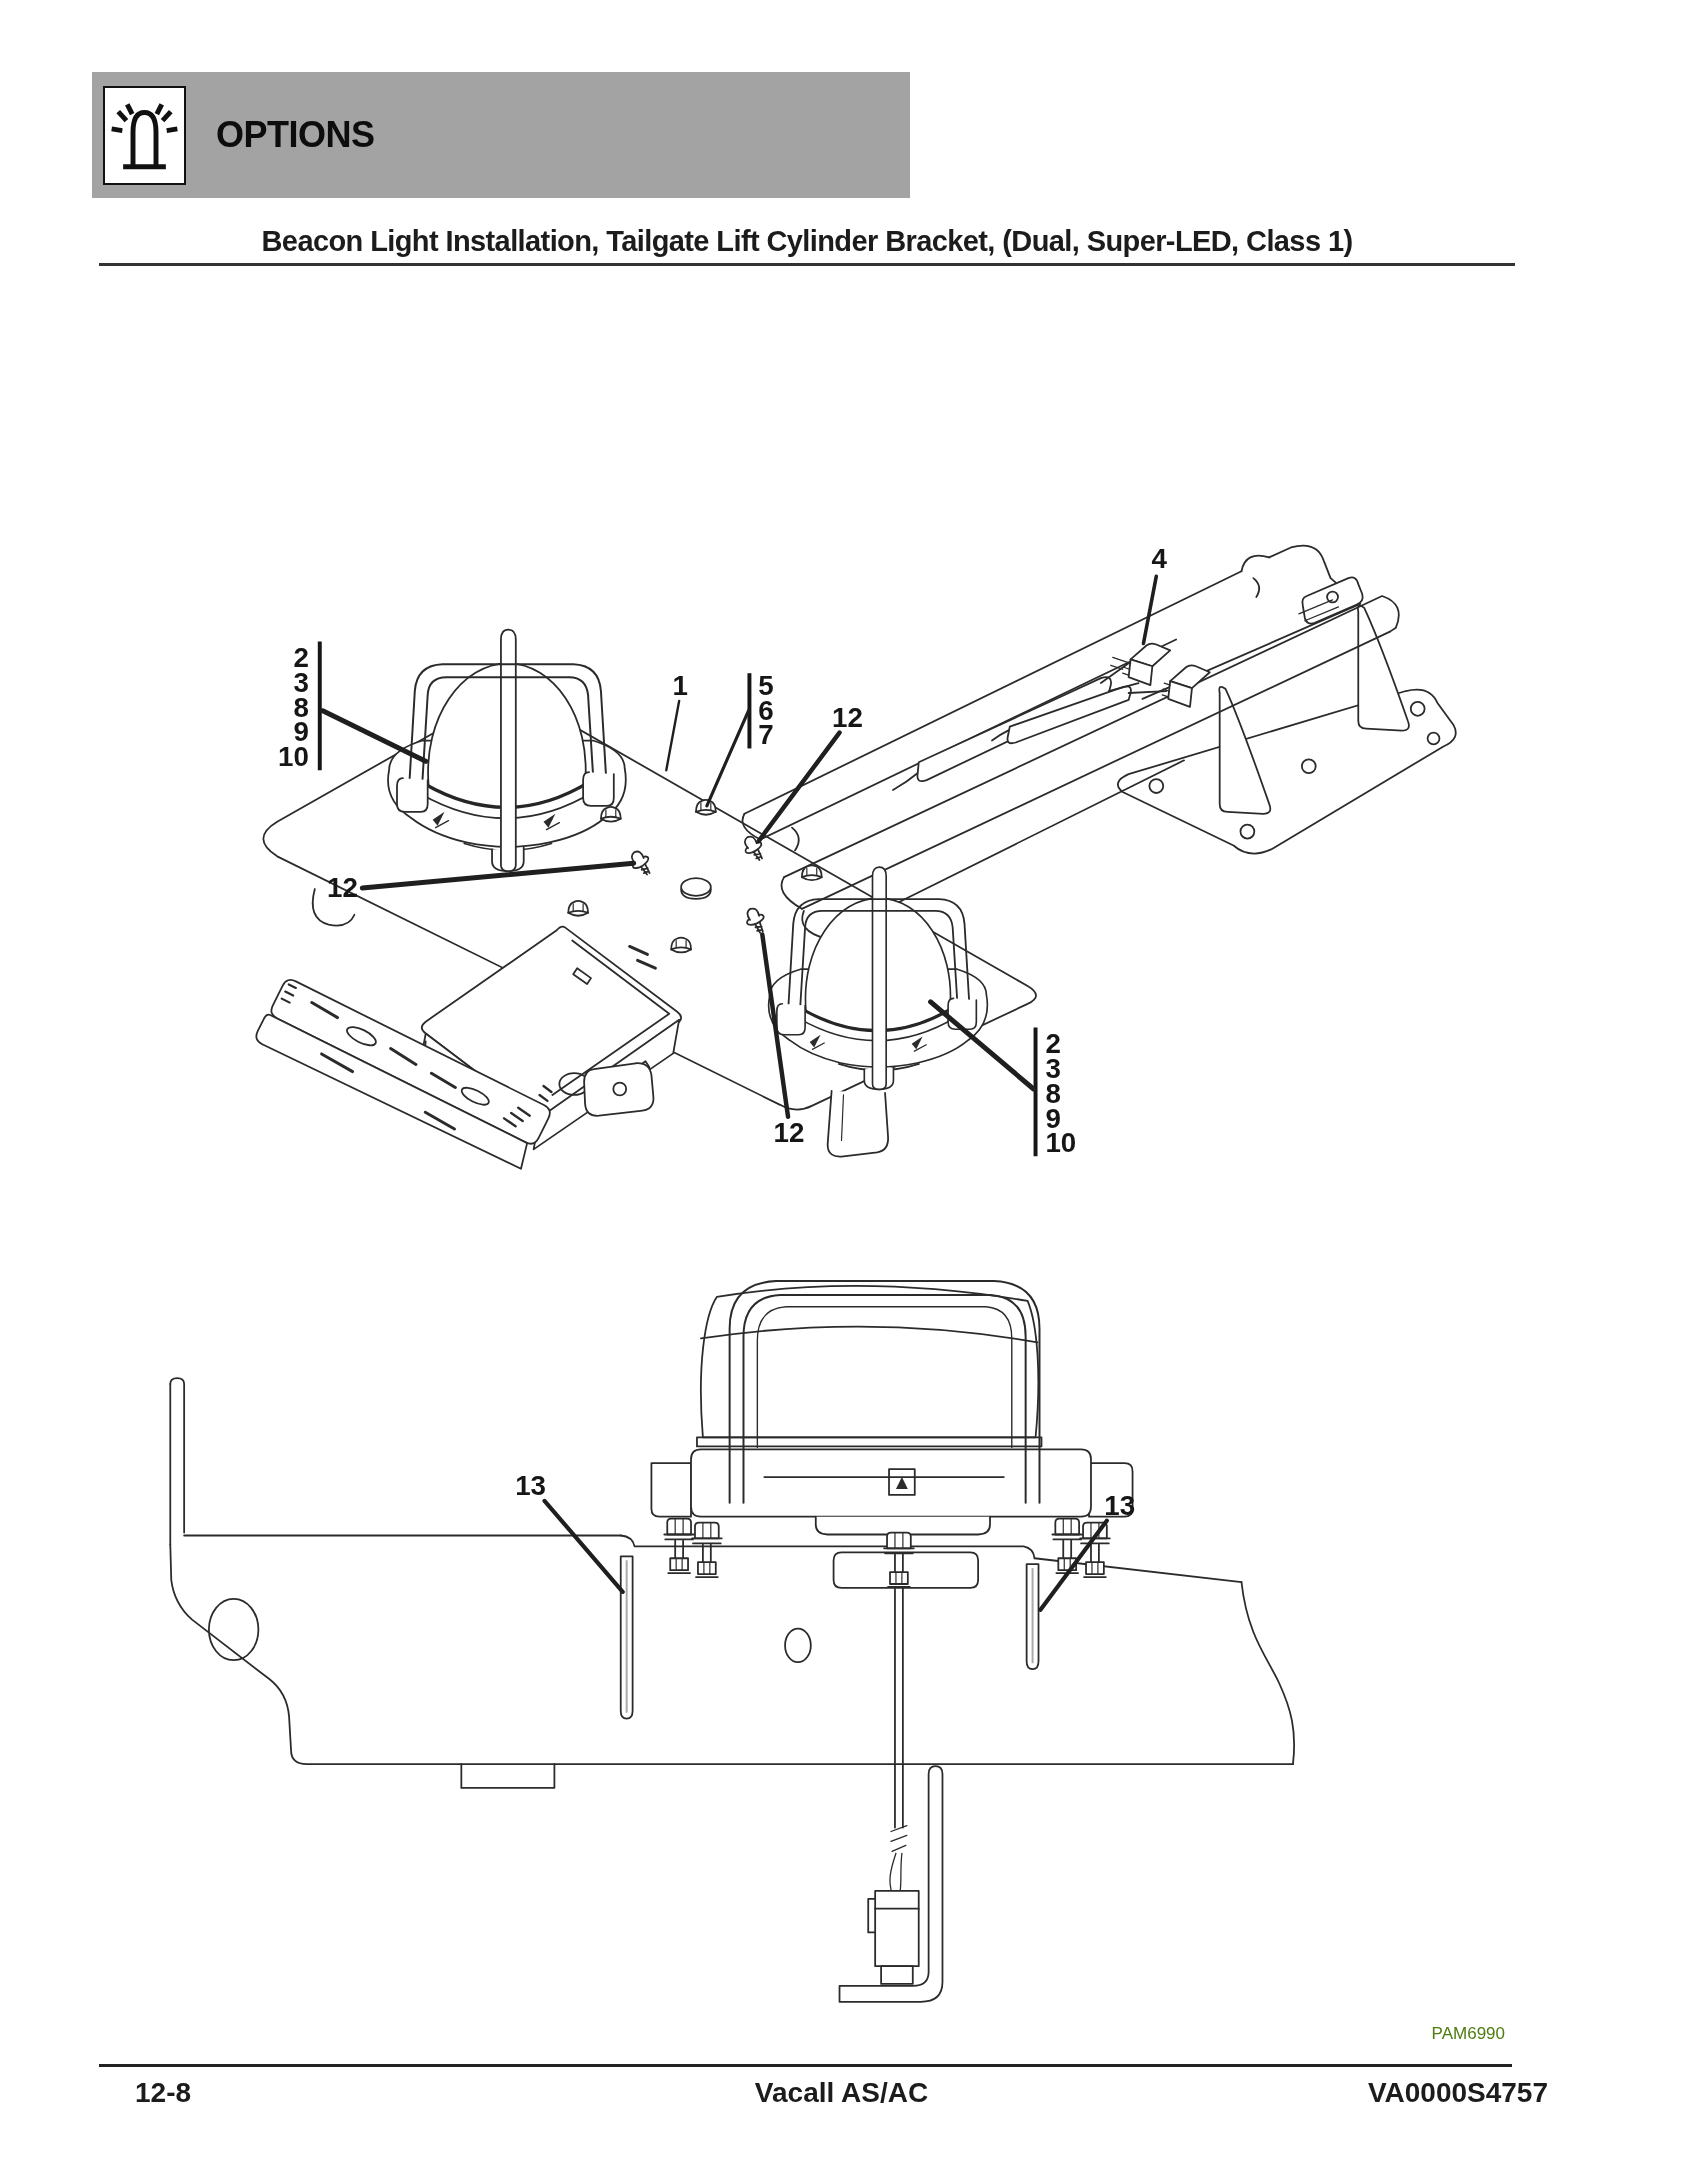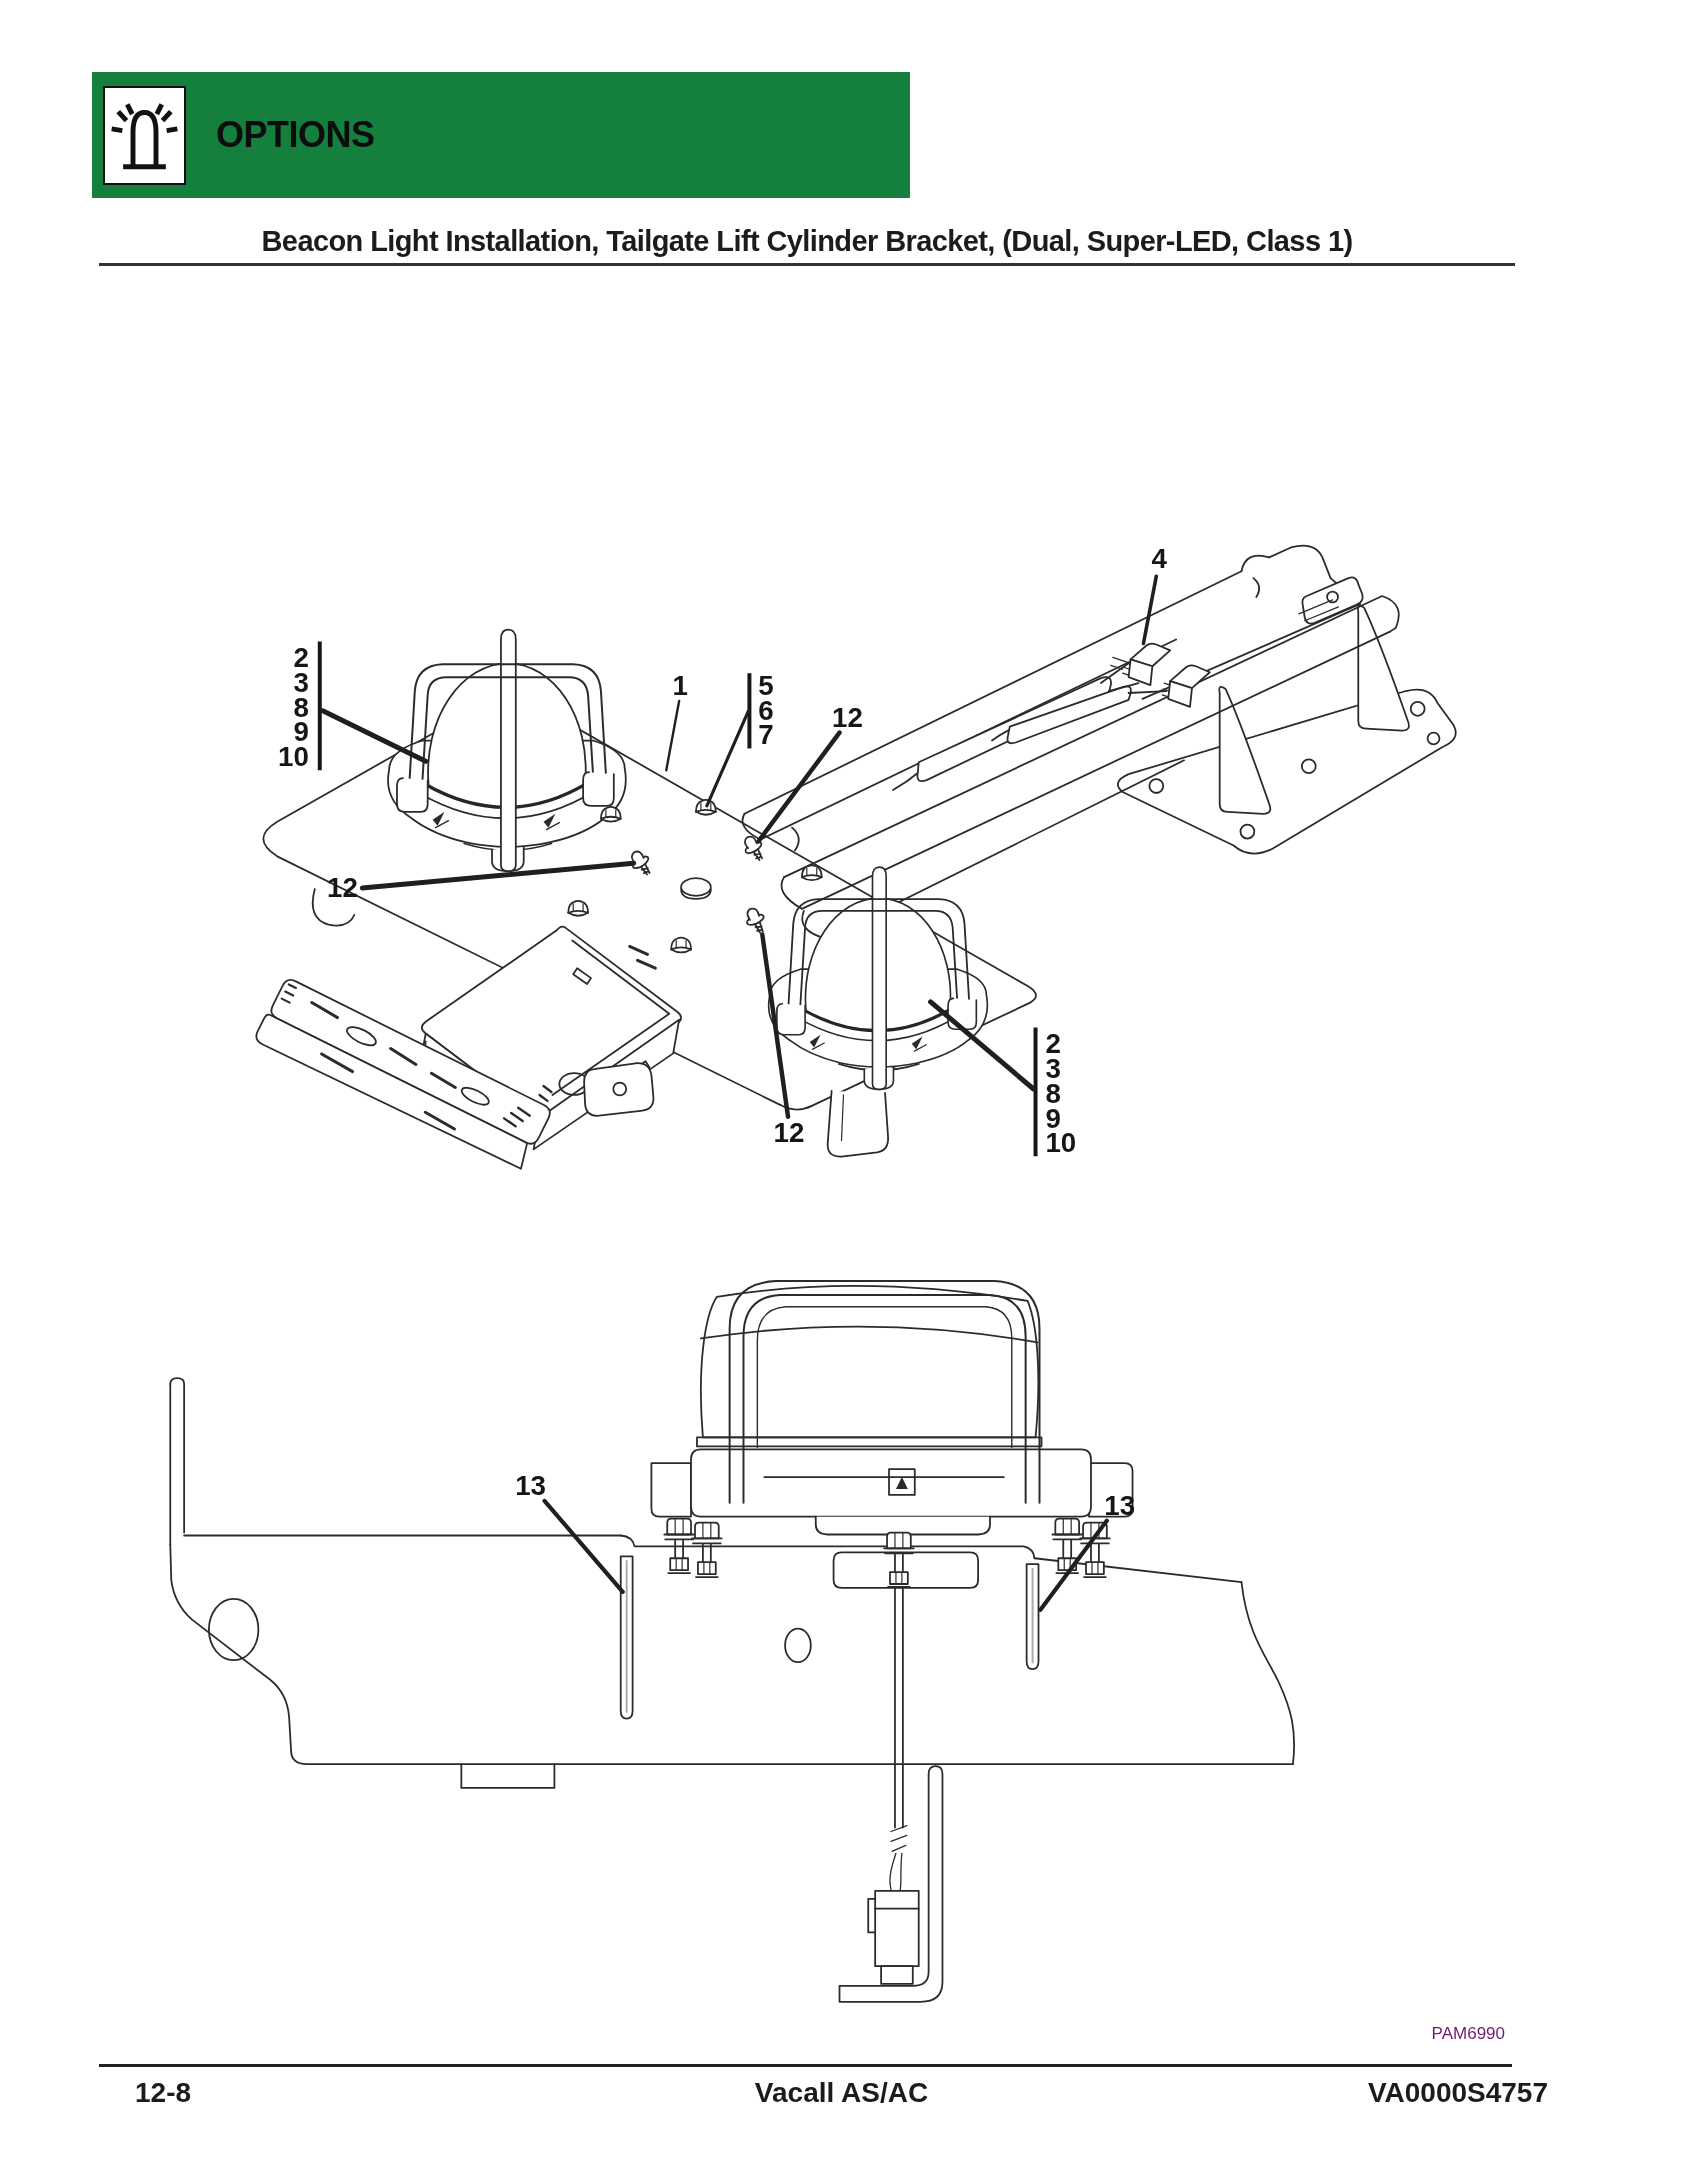--- a/index.html
+++ b/index.html
@@ -2,39 +2,39 @@
 <html><head>
 <meta charset="utf-8">
 <style>
   html,body{margin:0;padding:0;background:#888;}
   .page{
     position:relative;width:1683px;height:2178px;background:#fff;
     font-family:"Liberation Sans",sans-serif;color:#1c1c1c;overflow:hidden;
   }
   .banner{
     position:absolute;left:92px;top:72px;width:818px;height:126px;
-    background:#15803d;display:flex;align-items:center;
+    background:#a3a3a3;display:flex;align-items:center;
   }
   .icon-box{
     position:absolute;left:11px;top:14px;width:83px;height:99px;
     background:#fff;border:2px solid #111;box-sizing:border-box;
     display:flex;align-items:center;justify-content:center;
   }
   .banner-label{
     position:absolute;left:124px;top:0;height:100%;display:flex;align-items:center;
     font-size:36px;font-weight:bold;letter-spacing:-0.5px;color:#0d0d0d;
   }
   .doc-title{
     position:absolute;left:99px;top:225px;width:1416px;text-align:center;
     font-size:29px;font-weight:bold;letter-spacing:-0.6px;white-space:nowrap;
   }
   .title-rule{position:absolute;left:99px;top:263px;width:1416px;height:0;border-top:3px solid #333;}
   .figure-code{
     position:absolute;left:1337px;top:2024px;width:168px;text-align:right;
-    font-size:17px;color:#701a75;
+    font-size:17px;color:#4d7c0f;
   }
   .footer-rule{position:absolute;left:99px;top:2064px;width:1413px;height:0;border-top:3px solid #222;}
   .footer-row{
     position:absolute;left:99px;top:2077px;width:1413px;
     display:grid;grid-template-columns:1fr auto 1fr;align-items:baseline;
     font-size:28px;font-weight:bold;margin-left:36px;
   }
   .footer-row .fc{}
   .footer-row .fr{text-align:right;}
   svg.diagram{position:absolute;left:0;top:0;}

